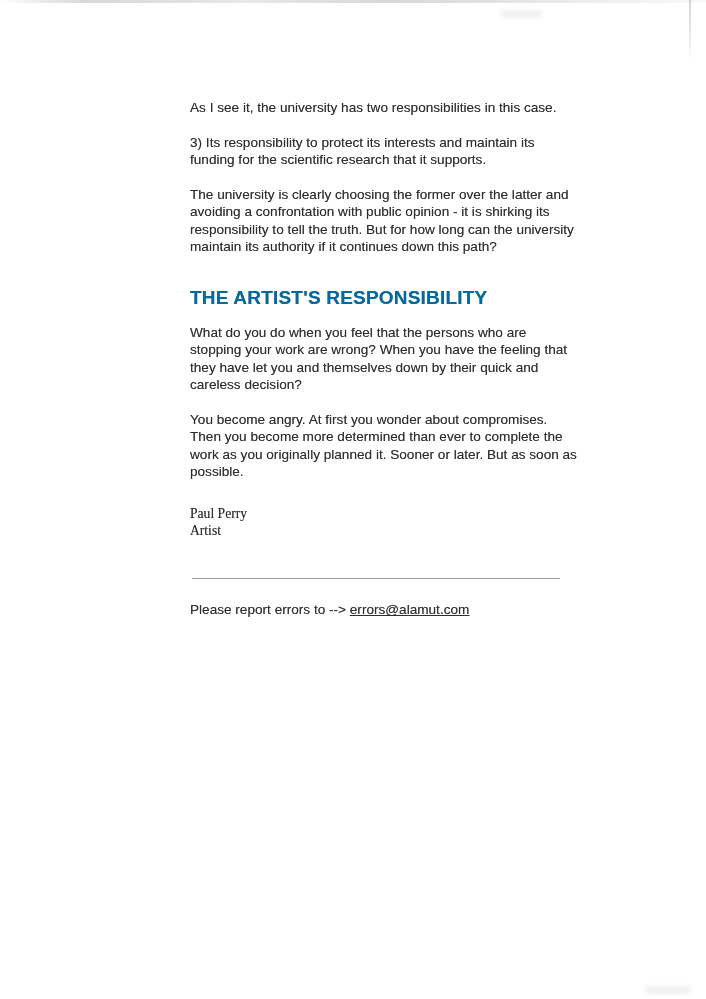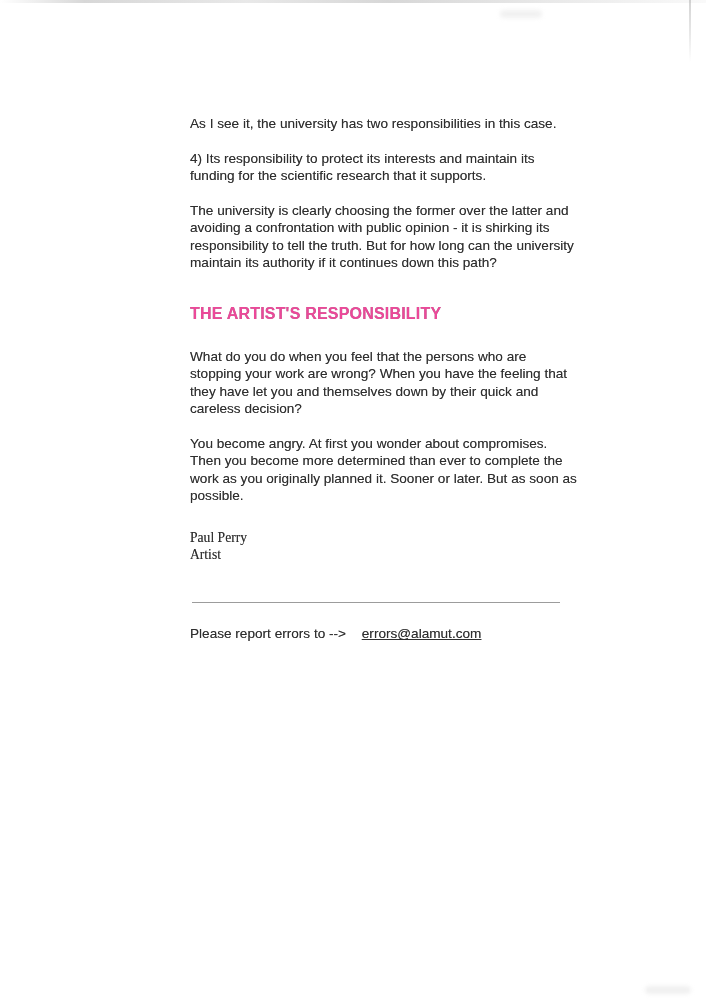--- a/index.html
+++ b/index.html
@@ -42,38 +42,38 @@
     position: absolute; left: 645px; top: 986px;
     width: 46px; height: 8px; border-radius: 4px;
     background: rgba(205,205,205,0.30);
     filter: blur(2px);
   }
 
   
   .content {
     position: absolute;
     left: 190px;
-    top: 115px;
+    top: 99px;
     width: 420px;
     color: #2f2f2f;
     font-size: 13.6px;
     line-height: 17.4px;
     text-shadow: 0 0 0.35px rgba(45,45,45,0.55);
   }
   .content p {
     margin: 0 0 17.4px 0;
     white-space: pre;
   }
   .heading {
-    font-size: 16px;
+    font-size: 19px;
     font-weight: 700;
     letter-spacing: 0.2px;
-    margin: 33px 0 26px 0;
+    margin: 33px 0 18px 0;
     white-space: pre;
-    color: #ec4899;
+    color: #0369a1;
   }
   .content p.signature {
     margin-top: 24px;
     font-family: Liberation Serif, serif;
   }
   hr.divider {
     border: none;
     border-top: 1px solid #9c9c9c;
     width: 368px;
     margin: 39px 0 0 2px;
@@ -81,34 +81,33 @@
   .footer {
     margin-top: 22px;
     line-height: 17px;
   }
   .footer p.footer-line {
     margin: 0;
     white-space: pre;
   }
   .email-link {
     color: inherit;
-    margin-left: 12px;
   }
 </style>
 </head>
 <body>
 
 <div class="scan-top-edge"></div>
 <div class="scan-right-line"></div>
 <div class="scan-smudge-top"></div>
 <div class="scan-smudge-bottom"></div>
 
 <div class="content">
   <p>As I see it, the university has two responsibilities in this case.</p>
-  <p>4) Its responsibility to protect its interests and maintain its
+  <p>3) Its responsibility to protect its interests and maintain its
 funding for the scientific research that it supports.</p>
   <p>The university is clearly choosing the former over the latter and
 avoiding a confrontation with public opinion - it is shirking its
 responsibility to tell the truth. But for how long can the university
 maintain its authority if it continues down this path?</p>
 
   <h2 class="heading">THE ARTIST'S RESPONSIBILITY</h2>
 
   <p>What do you do when you feel that the persons who are
 stopping your work are wrong? When you have the feeling that

